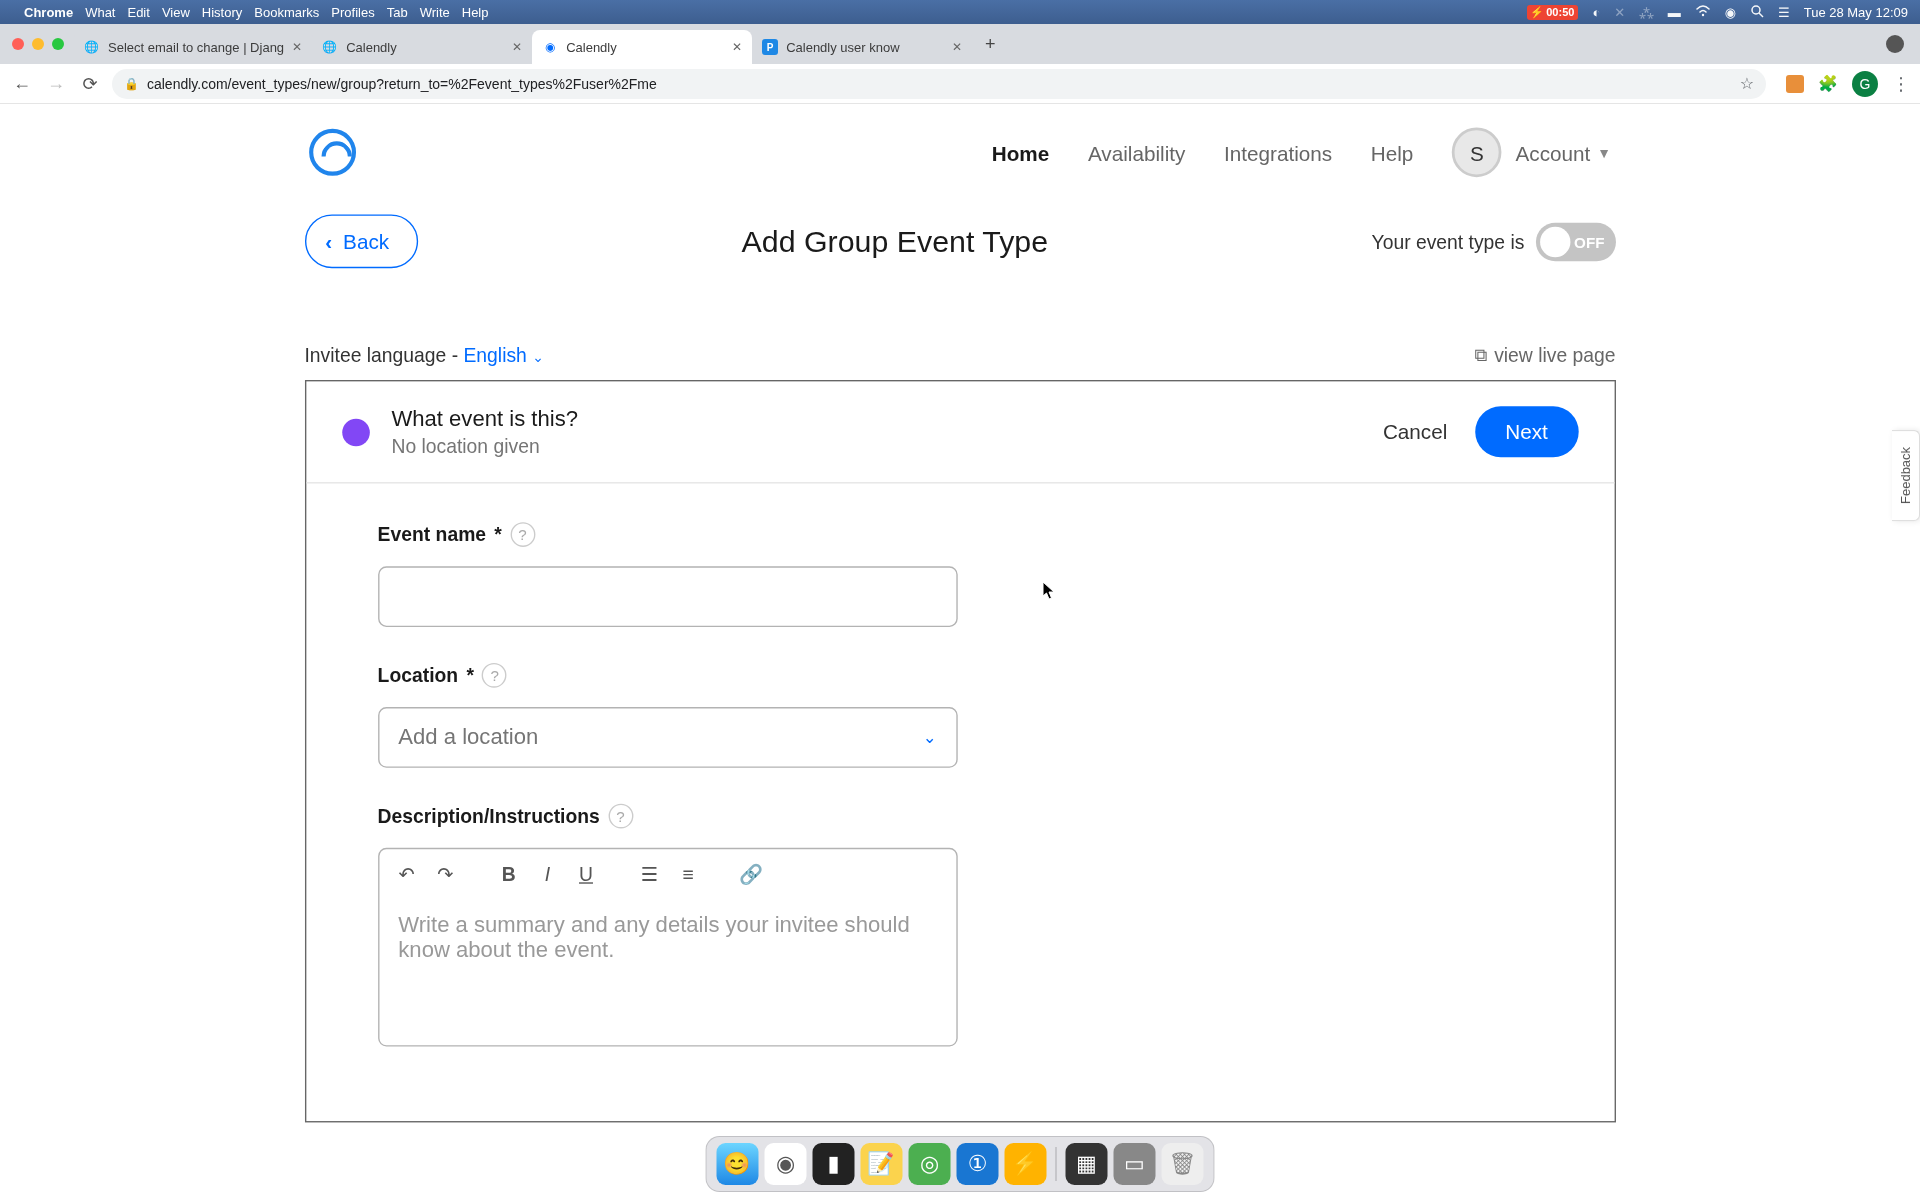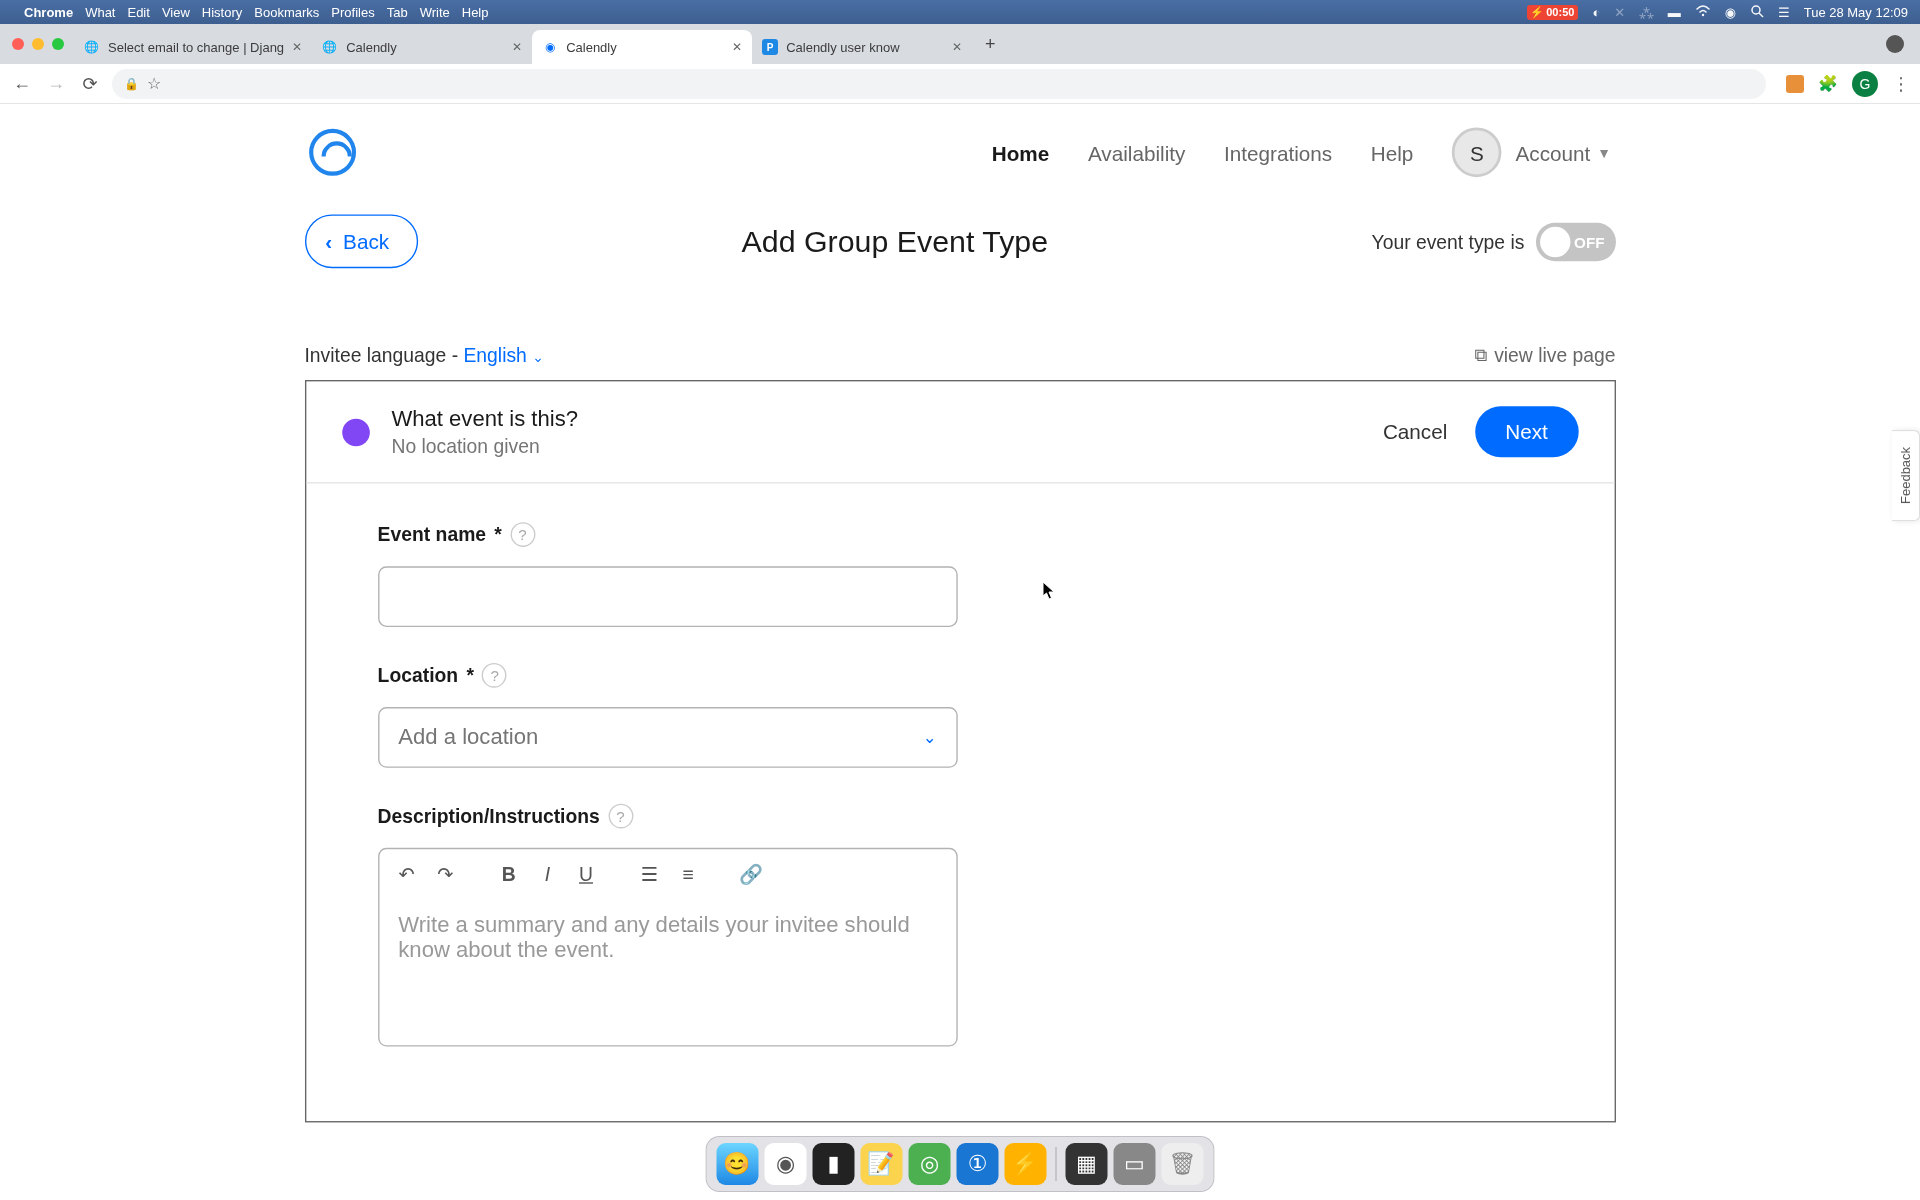--- a/index.html
+++ b/index.html
@@ -362,20 +362,21 @@
   <div class="tab-add">+</div>
   <div class="incognito-dot"></div>
 </div>
 
 <div class="addr-row">
   <span class="nav-btn">←</span>
   <span class="nav-btn disabled">→</span>
   <span class="nav-btn">⟳</span>
   <div class="addr-bar">
     <span class="lock">🔒</span>
+    <span class="url">calendly.com/event_types/new/group?return_to=%2Fevent_types%2Fuser%2Fme</span>
     <span class="star">☆</span>
   </div>
   <div class="toolbar-right">
     <div class="ext-icon"></div>
     <span class="puzzle">🧩</span>
     <div class="avatar-toolbar">G</div>
     <span class="more-dots">⋮</span>
   </div>
 </div>
 

